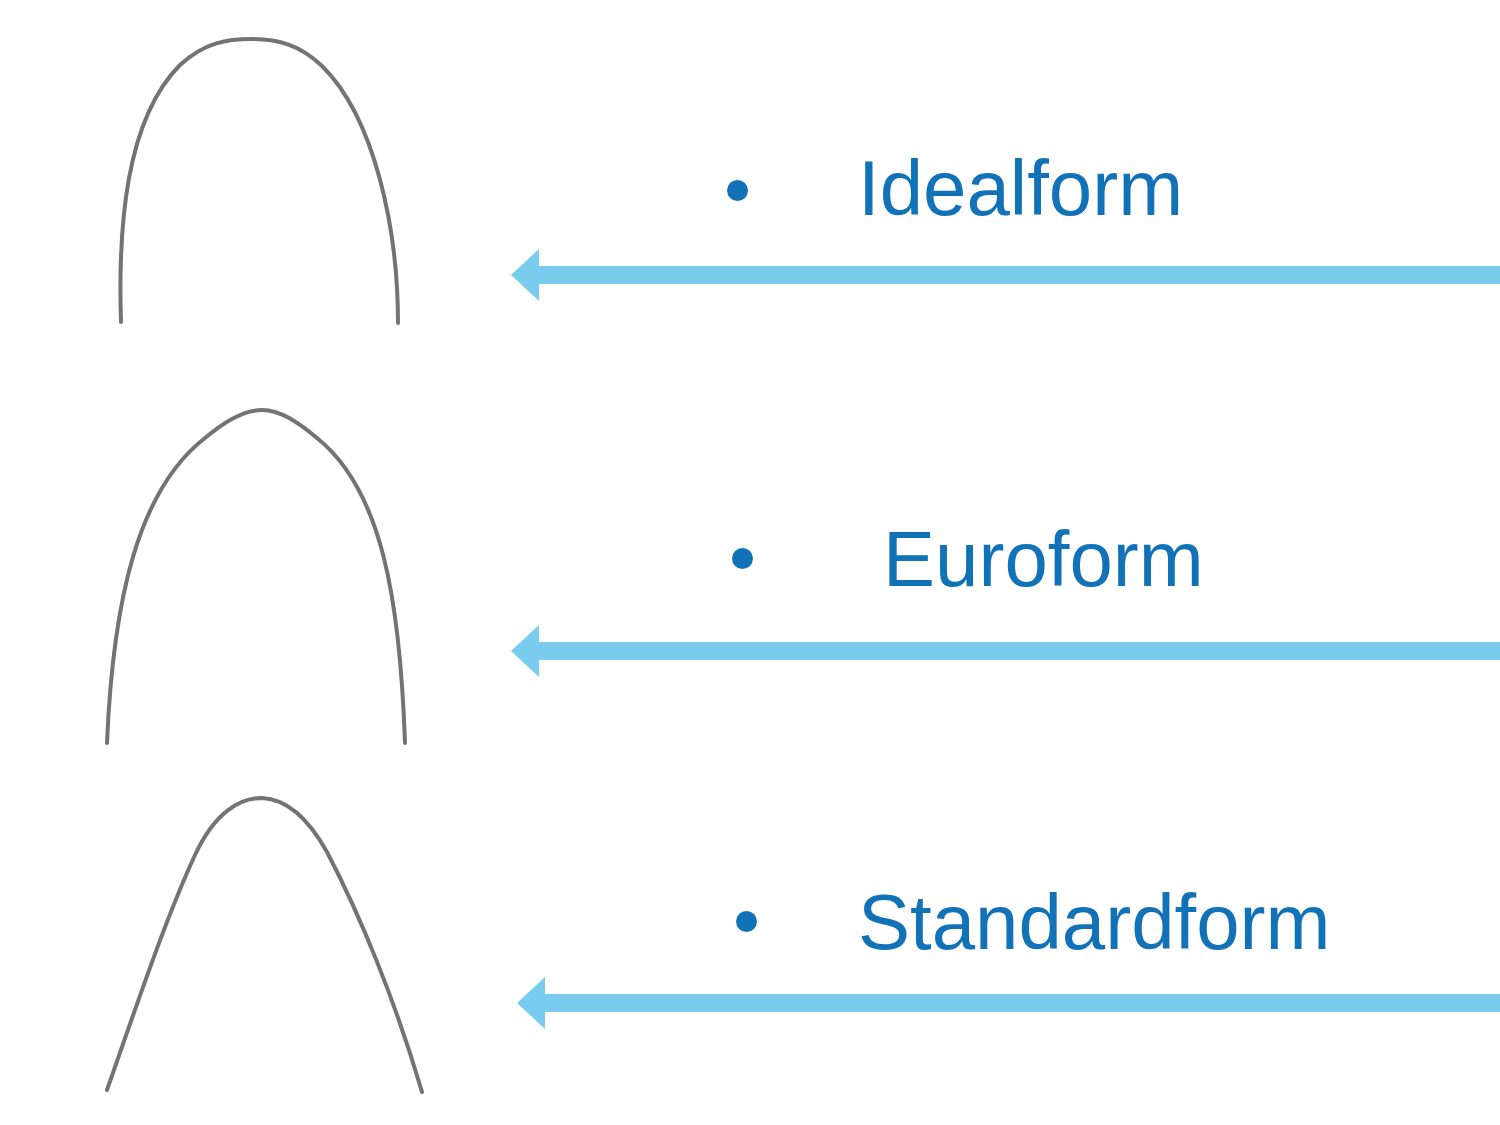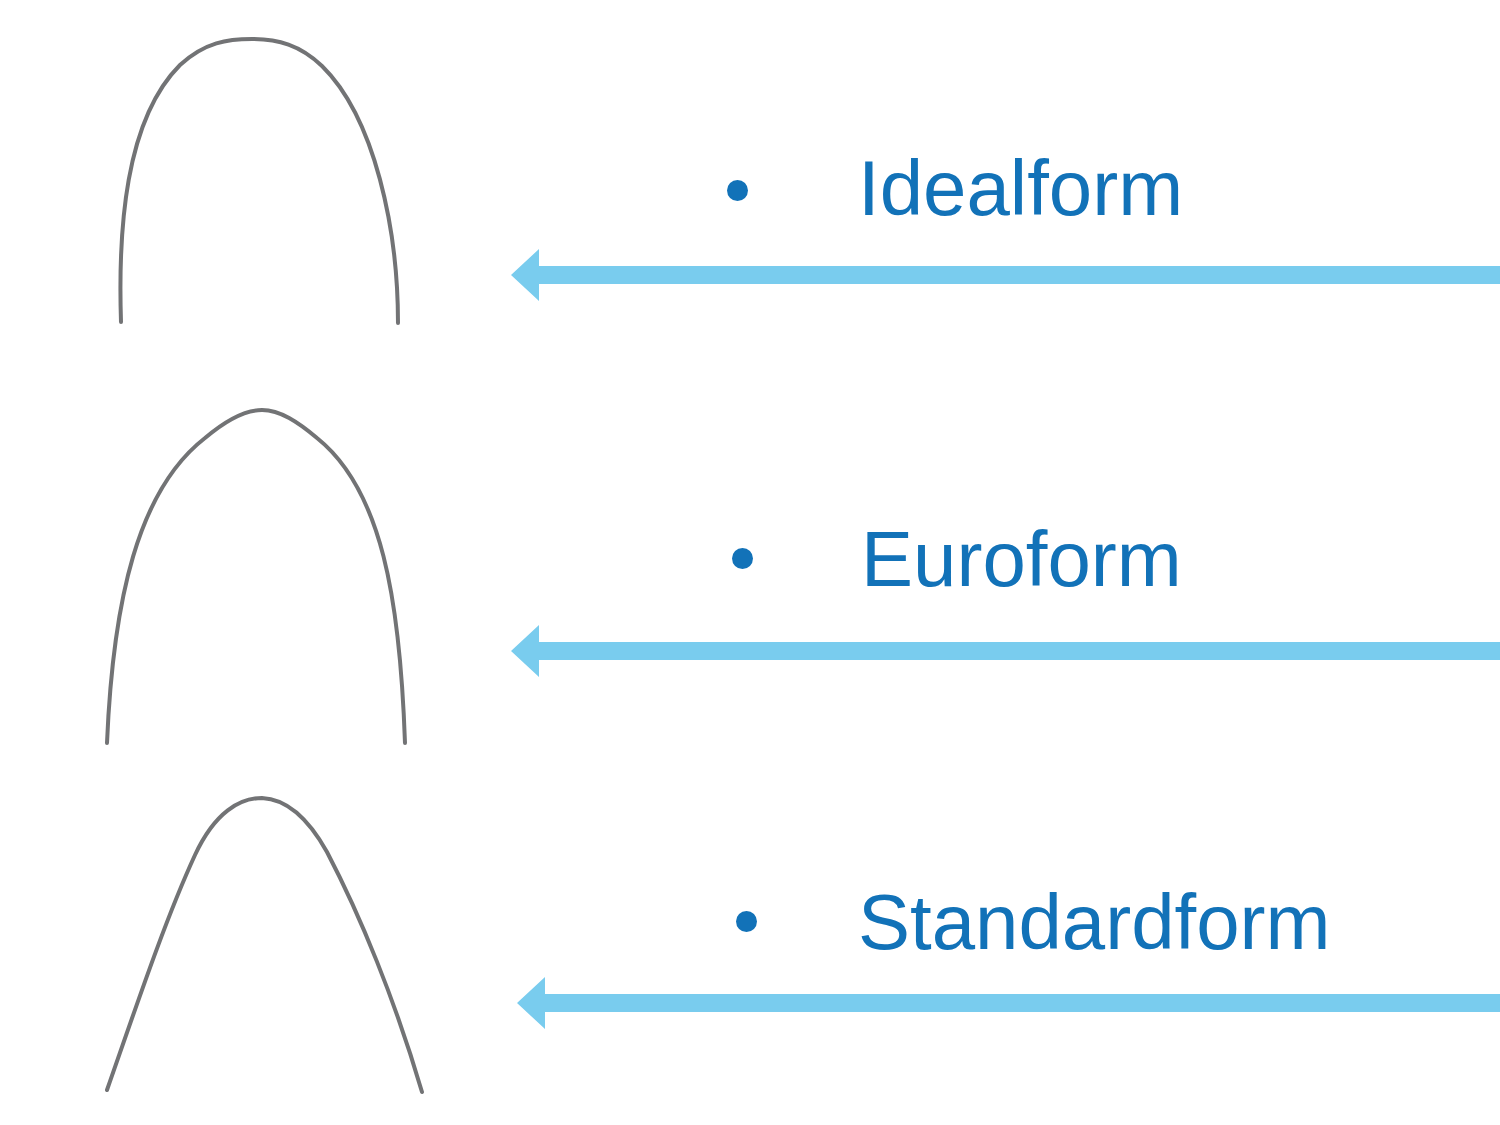--- a/index.html
+++ b/index.html
@@ -82,21 +82,21 @@
              C 360 915, 395 1000, 422 1092"></path>
   </svg>
 
   <span class="bullet" style="left:727px; top:180px;"></span>
   <div class="label" style="left:858px; top:149px;">Idealform</div>
   <svg class="arrow-svg" style="left:511px; top:247px;" width="989" height="56" viewBox="0 0 989 56" xmlns="http://www.w3.org/2000/svg">
     <polygon class="arrow-shape" points="0,28 28,2 28,19 989,19 989,37 28,37 28,54"></polygon>
   </svg>
 
   <span class="bullet" style="left:732px; top:548px;"></span>
-  <div class="label" style="left:861px; top:520px;text-align:center;">Euroform</div>
+  <div class="label" style="left:883px; top:520px;text-align:center;">Euroform</div>
   <svg class="arrow-svg" style="left:511px; top:623px;" width="989" height="56" viewBox="0 0 989 56" xmlns="http://www.w3.org/2000/svg">
     <polygon class="arrow-shape" points="0,28 28,2 28,19 989,19 989,37 28,37 28,54"></polygon>
   </svg>
 
   <span class="bullet" style="left:736px; top:911px;"></span>
   <div class="label" style="left:858px; top:883px;text-align:right;">Standardform</div>
   <svg class="arrow-svg" style="left:517px; top:975px;" width="983" height="56" viewBox="0 0 983 56" xmlns="http://www.w3.org/2000/svg">
     <polygon class="arrow-shape" points="0,28 28,2 28,19 983,19 983,37 28,37 28,54"></polygon>
   </svg>
 

